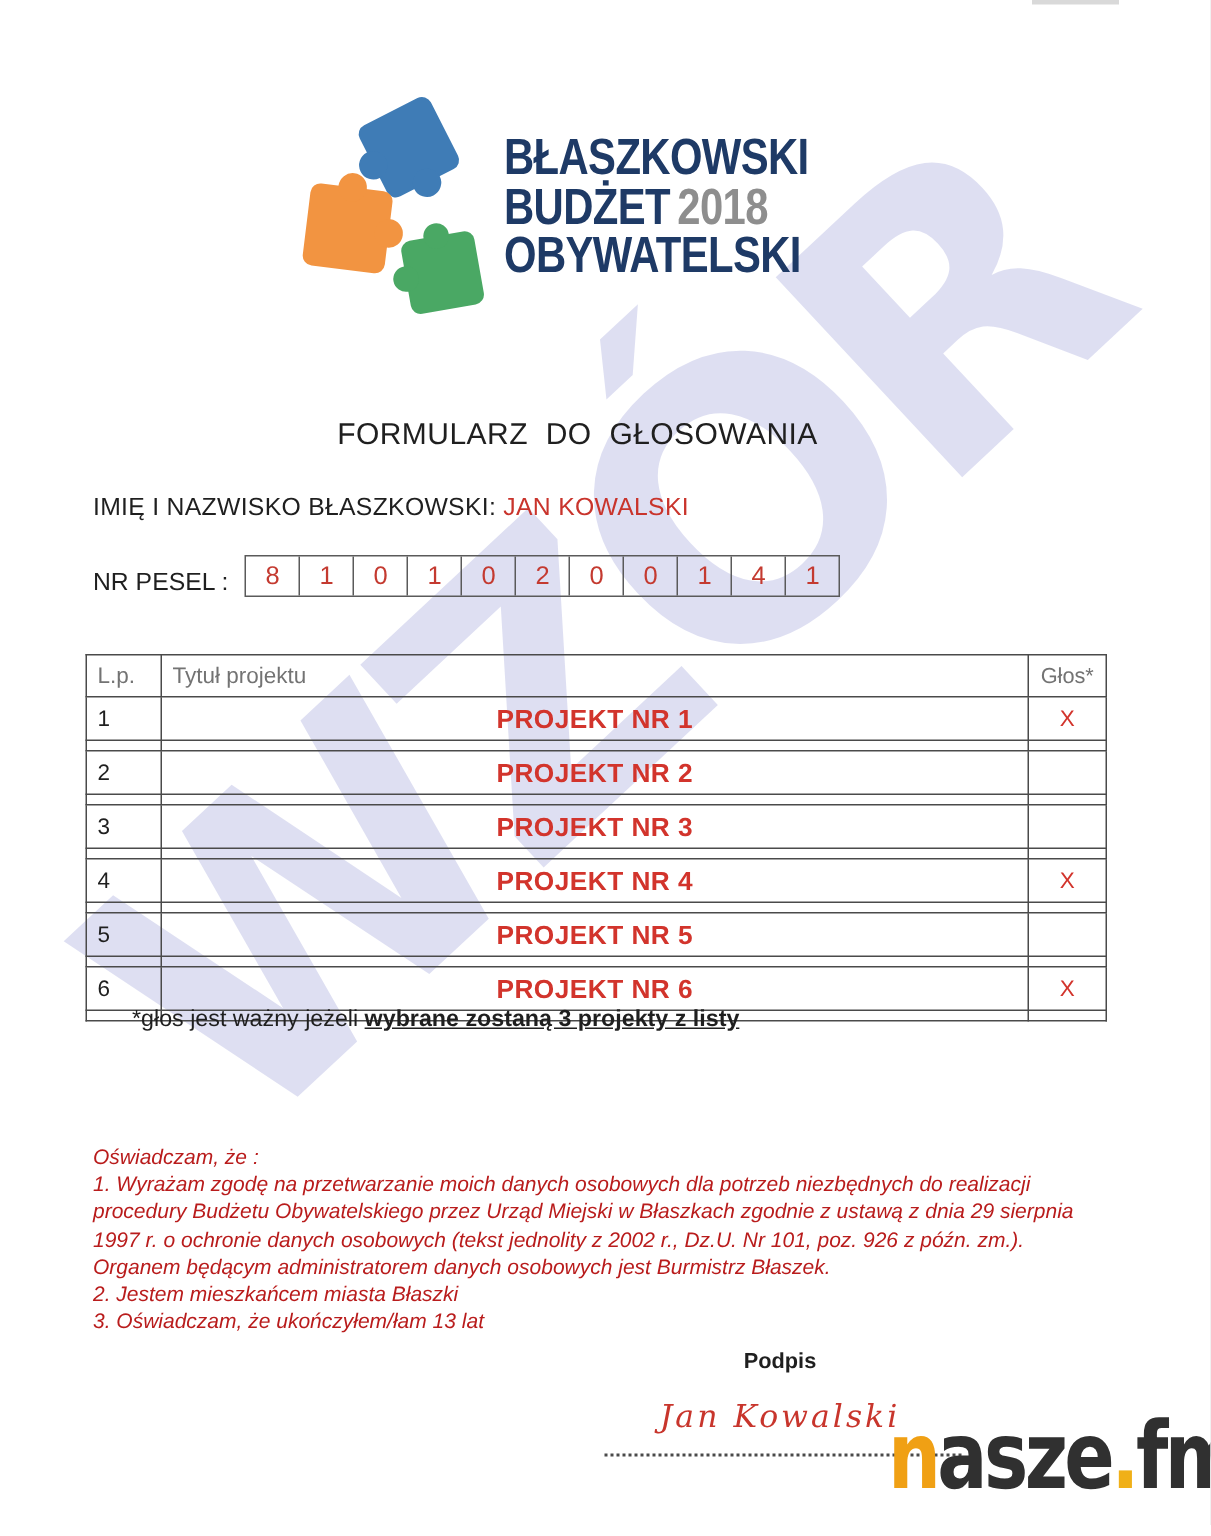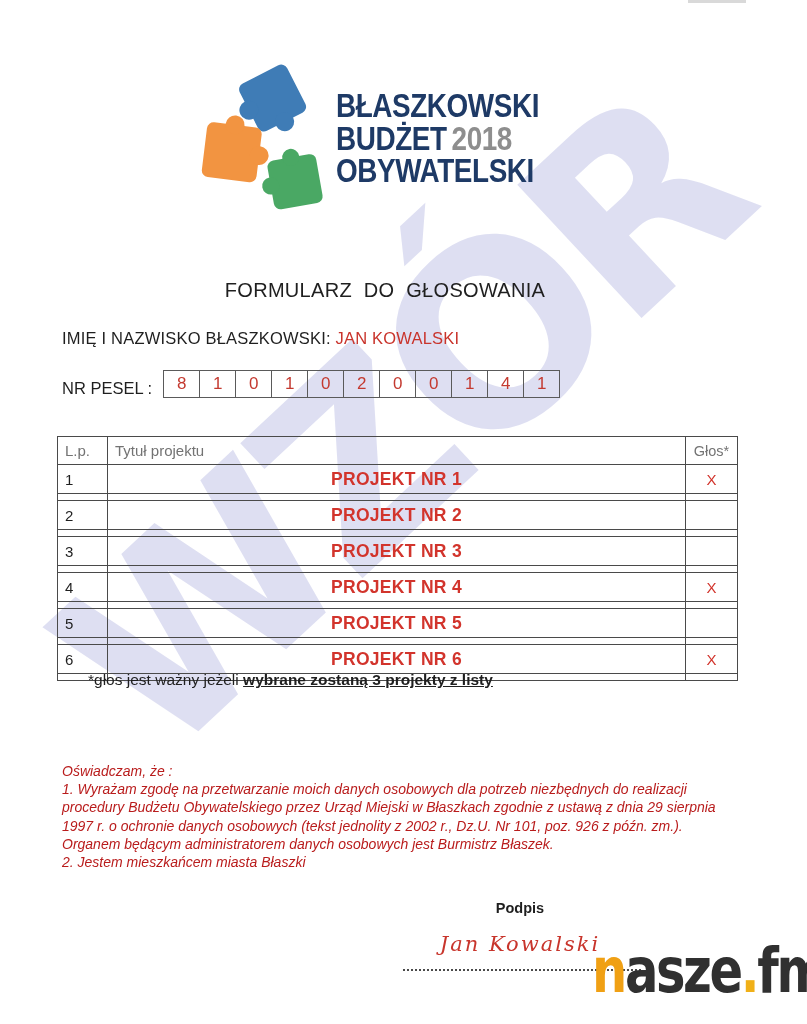--- a/index.html
+++ b/index.html
@@ -208,20 +208,21 @@
     <span>*głos jest ważny jeżeli </span><span class="bold-underline">wybrane zostaną 3 projekty z listy</span>
   </div>
 
   <div class="layer note2">
   </div>
 
   <div class="layer declaration">
     <div>Oświadczam, że :</div>
     <div>1. Wyrażam zgodę na przetwarzanie moich danych osobowych dla potrzeb niezbędnych do realizacji procedury Budżetu Obywatelskiego przez Urząd Miejski w Błaszkach zgodnie z ustawą z dnia 29 sierpnia 1997 r. o ochronie danych osobowych (tekst jednolity z 2002 r., Dz.U. Nr 101, poz. 926 z późn. zm.). Organem będącym administratorem danych osobowych jest Burmistrz Błaszek.</div>
     <div>2. Jestem mieszkańcem miasta Błaszki</div>
+    <div>3. Oświadczam, że ukończyłem/łam 13 lat</div>
   </div>
 
   <div class="layer podpis">Podpis</div>
   <div class="layer signature-text">Jan Kowalski</div>
   <div class="layer dotted-line"></div>
 
   <div class="layer fm-logo">
     <span class="fm-n">n</span><span class="fm-asze">asze</span><span class="fm-dot">.</span><span class="fm-fm">fm</span>
   </div>
 

